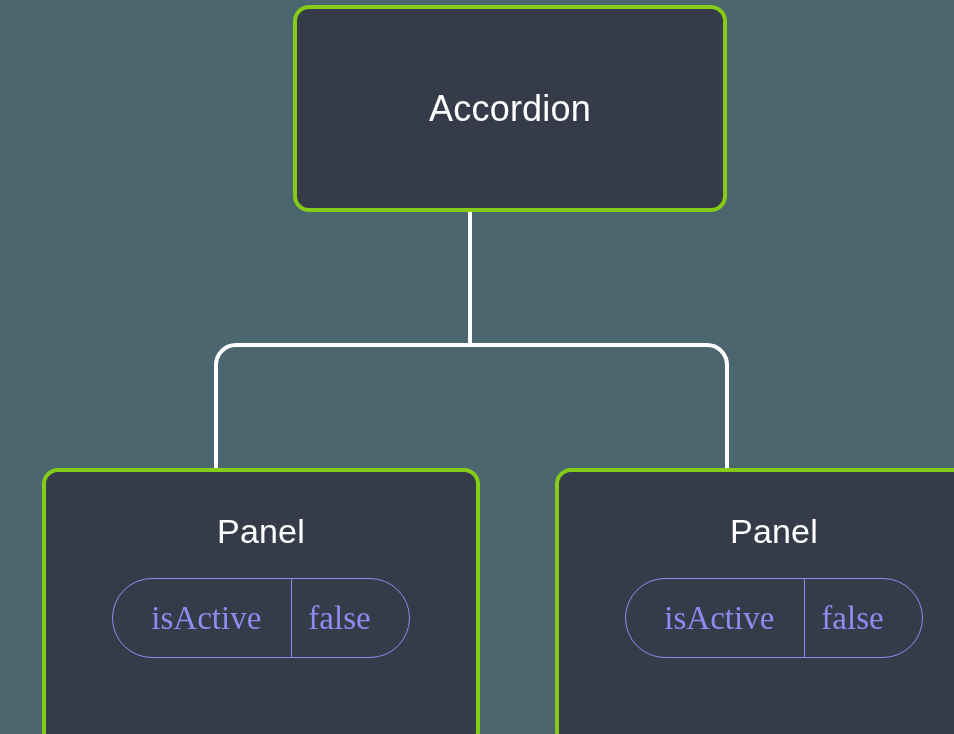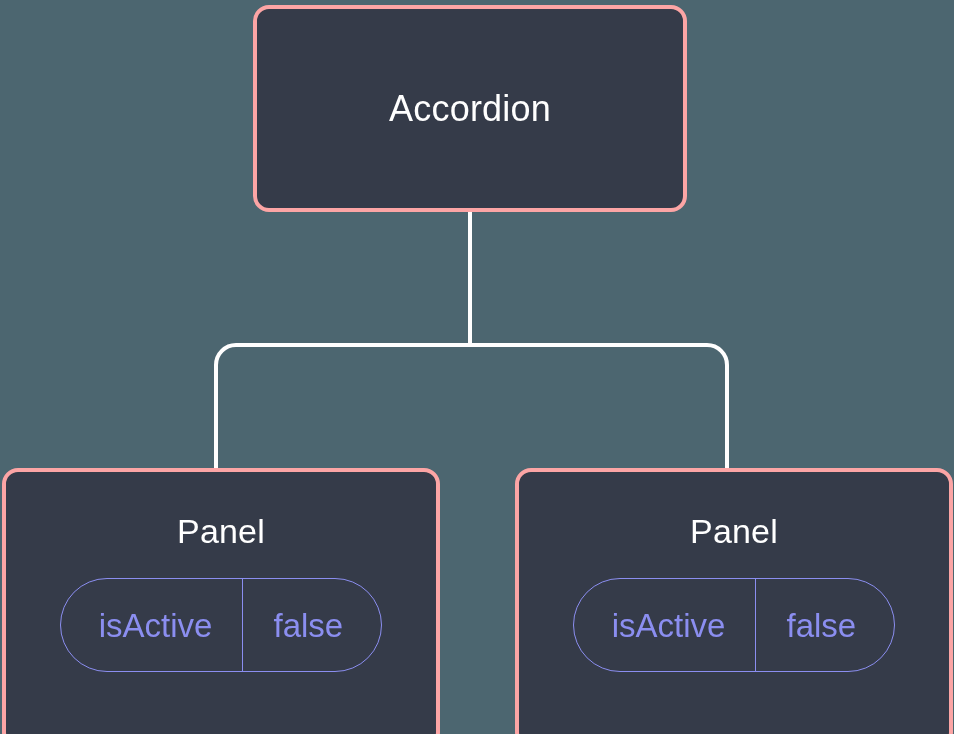--- a/index.html
+++ b/index.html
@@ -29,25 +29,26 @@
     top: 0;
     width: 954px;
     height: 734px;
   }
 
   
   .node {
     position: absolute;
     box-sizing: border-box;
     background: #353b49;
-    border: 4px solid #fca5a5;
+    border: 4px solid #84cc16;
     border-radius: 16px;
     display: flex;
     flex-direction: column;
     align-items: center;
+    margin-left: 40px;
   }
 
   .node-root {
     left: 253px;
     top: 5px;
     width: 434px;
     height: 207px;
     justify-content: center;
   }
 
@@ -72,46 +73,47 @@
   }
 
   .node-leaf .node-title {
     font-size: 34px;
     text-align: right;
   }
 
   
   .chip {
     margin-top: 30px;
-    height: 94px;
+    height: 80px;
     display: flex;
     align-items: stretch;
     border: 1px solid #8b8ef0;
     border-radius: 47px;
     box-sizing: border-box;
     overflow: hidden;
+    font-family: Liberation Serif, serif;
   }
 
   .chip-key,
   .chip-value {
     display: flex;
     align-items: center;
     justify-content: center;
     color: #8b8ef0;
     font-size: 33px;
     line-height: 1;
     white-space: nowrap;
   }
 
   .chip-key {
     padding: 0 30px 0 38px;
   }
 
   .chip-value {
-    padding: 0 38px 0 30px;
+    padding: 0 38px 0 16px;
     border-left: 1px solid #8b8ef0;
   }
 </style>
 </head>
 <body>
 
 <div id="canvas">
 
   <svg id="edges" viewBox="0 0 954 734" width="954" height="734" fill="none" xmlns="http://www.w3.org/2000/svg">
 

